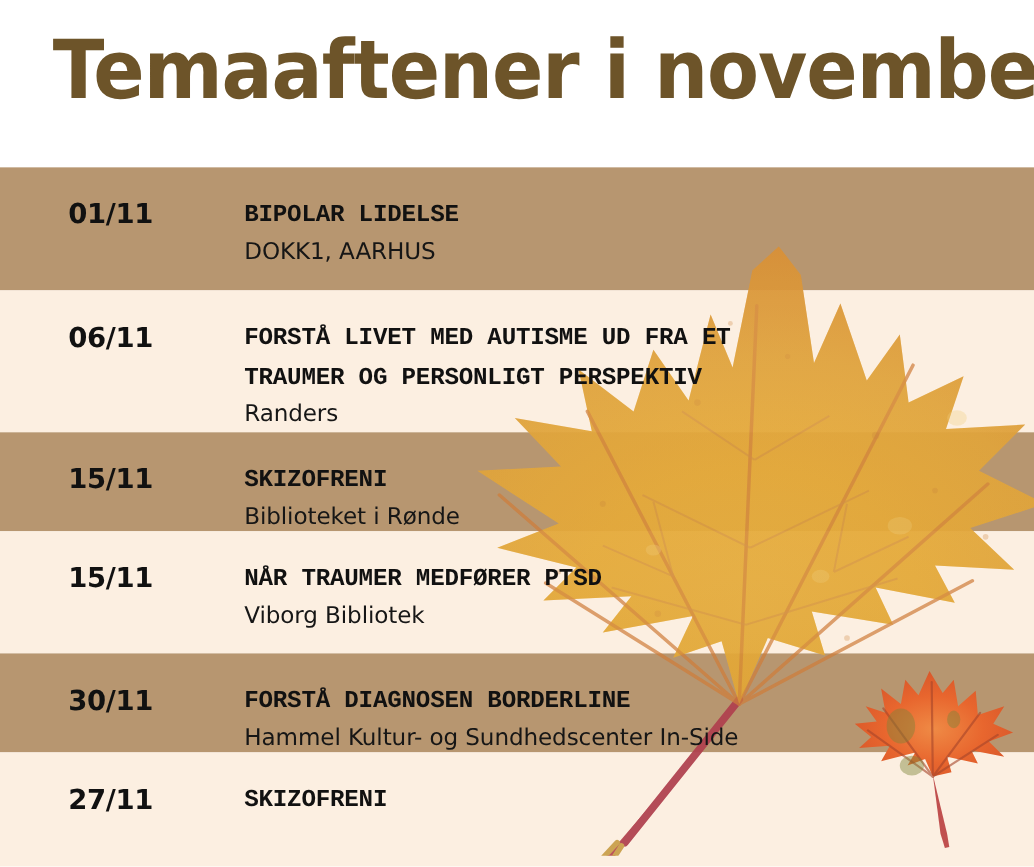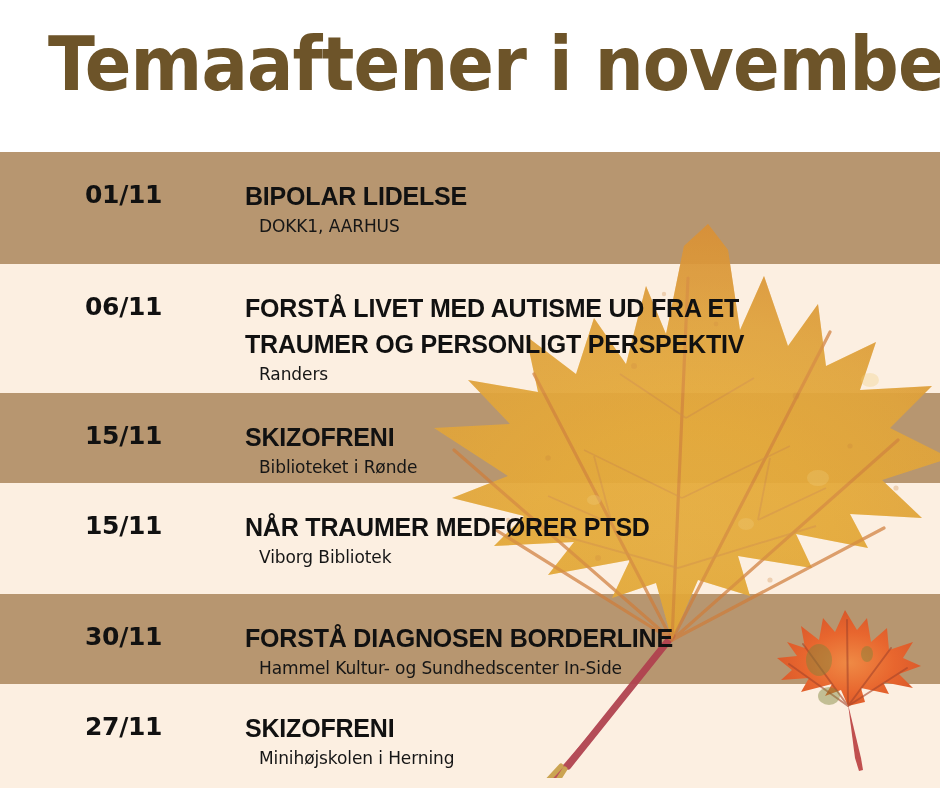--- a/index.html
+++ b/index.html
@@ -64,21 +64,20 @@
 
   
   .textlayer {
     position: absolute;
     left: 0;
     top: 0;
     width: 856px;
     height: 788px;
     z-index: 5;
     pointer-events: none;
-    margin-left: 23px;
   }
   .rowtext {
     position: absolute;
     left: 0;
     width: 940px;
   }
   .rowtext > * { pointer-events: auto; }
 
   .date {
     position: absolute;
@@ -86,34 +85,34 @@
     font-family: "DejaVu Sans", sans-serif;
     font-size: 25px;
     font-weight: 700;
     color: #111111;
     letter-spacing: -0.3px;
     white-space: nowrap;
   }
   .ev-title {
     position: absolute;
     left: 222px;
-    font-family: Liberation Sans, sans-serif;
-    font-size: 25px;
+    font-family: Liberation Mono, monospace;
+    font-size: 22px;
     font-weight: 700;
     color: #111111;
     letter-spacing: -0.2px;
     line-height: 36px;
     white-space: pre-line;
     width: 700px;
   }
   .ev-venue {
     position: absolute;
-    left: 236px;
+    left: 222px;
     font-family: "DejaVu Sans", sans-serif;
-    font-size: 17px;
+    font-size: 21px;
     font-weight: 400;
     color: #161616;
     letter-spacing: -0.1px;
     white-space: nowrap;
   }
 
   
   .leaf-layer {
     position: absolute;
     left: 0;
@@ -294,17 +293,16 @@
         <div class="ev-venue" style="top: 64px;">Viborg Bibliotek</div>
       </div>
       <div class="rowtext" style="top: 594px; height: 90px;">
         <div class="date" style="top: 28px;">30/11</div>
         <div class="ev-title" style="top: 26px;">FORSTÅ DIAGNOSEN BORDERLINE</div>
         <div class="ev-venue" style="top: 64px;">Hammel Kultur- og Sundhedscenter In-Side</div>
       </div>
       <div class="rowtext" style="top: 684px; height: 104px;">
         <div class="date" style="top: 28px;">27/11</div>
         <div class="ev-title" style="top: 26px;">SKIZOFRENI</div>
-        <div class="ev-venue" style="top: 64px;">Minihøjskolen i Herning</div>
       </div>
     </div>
 
 </div>
 
 </body></html>

